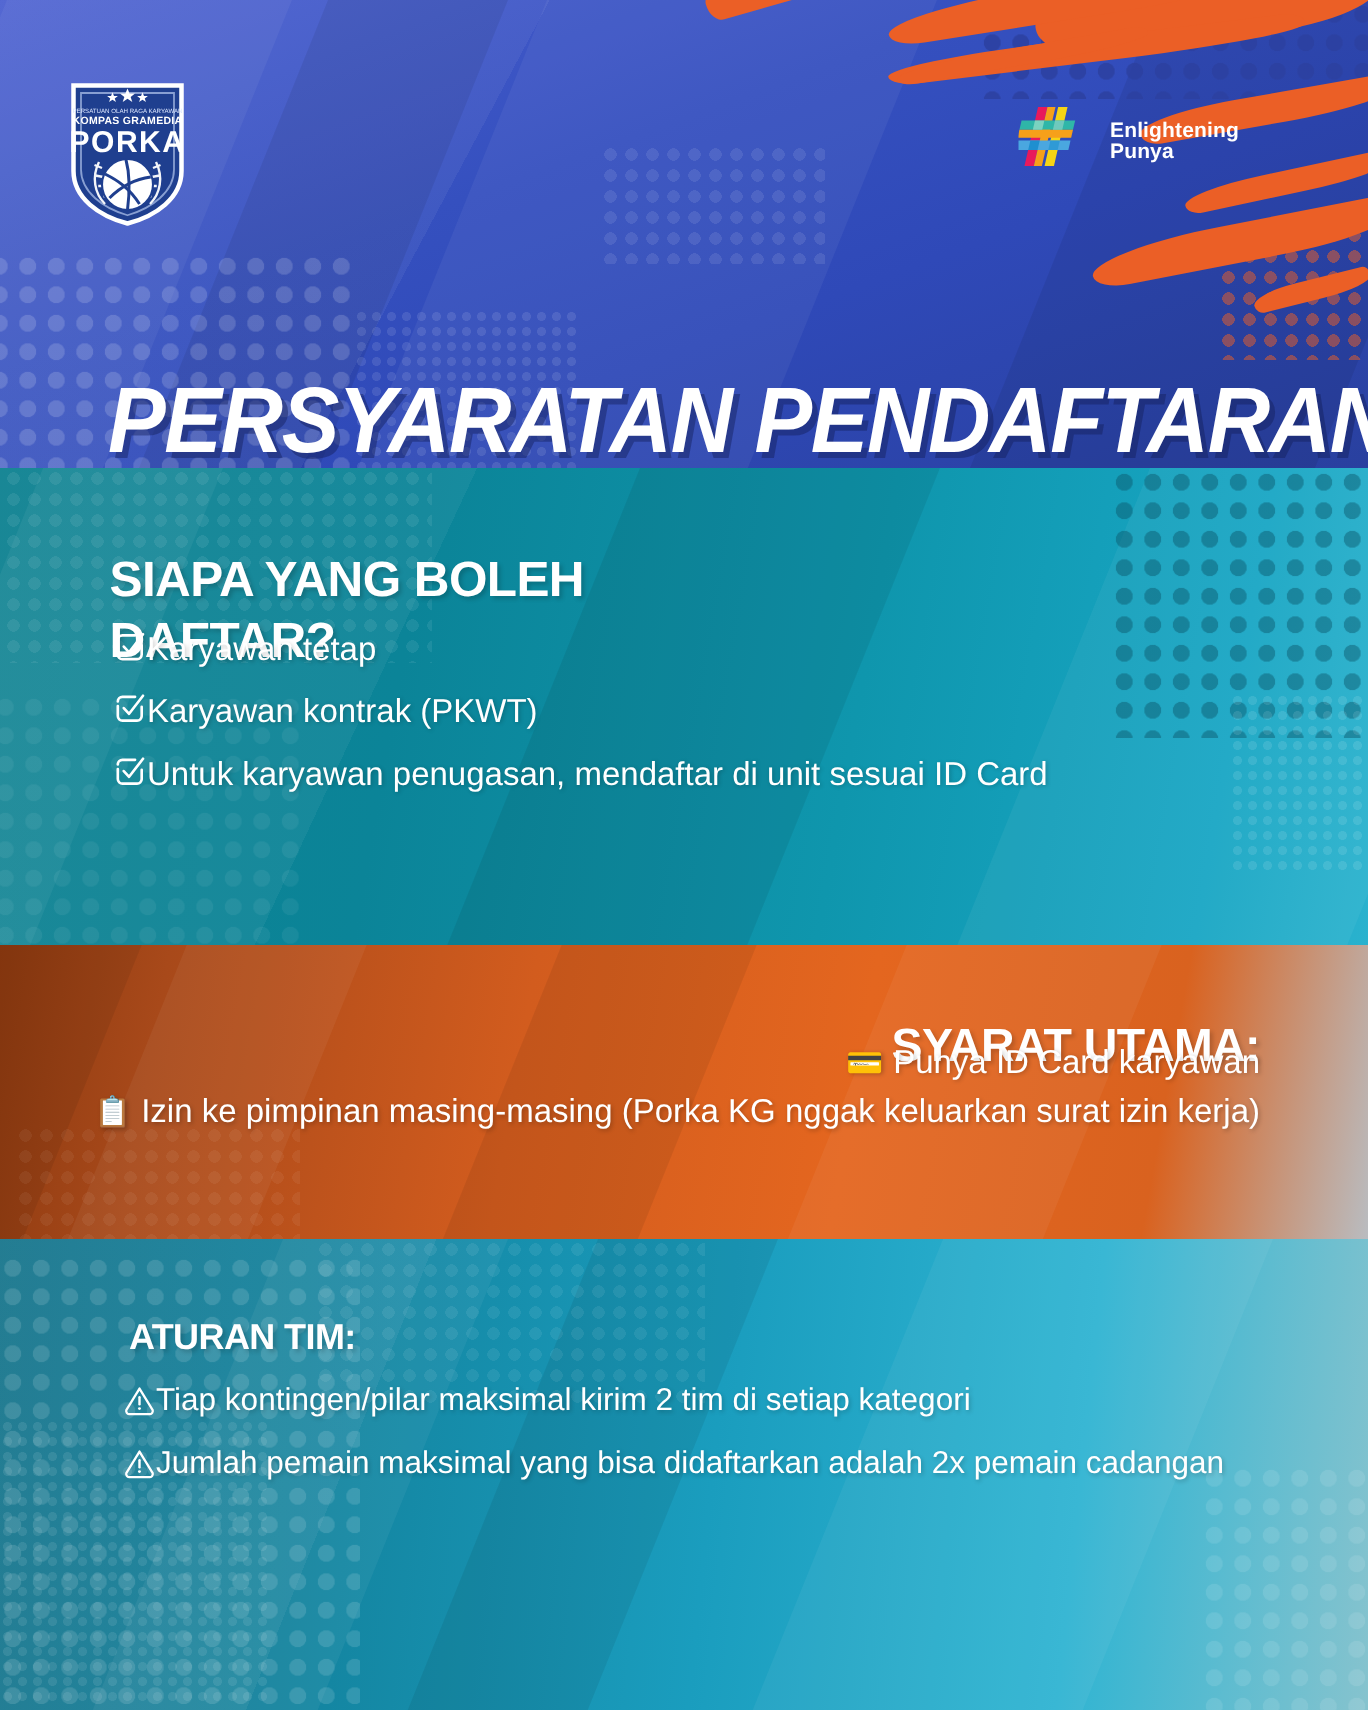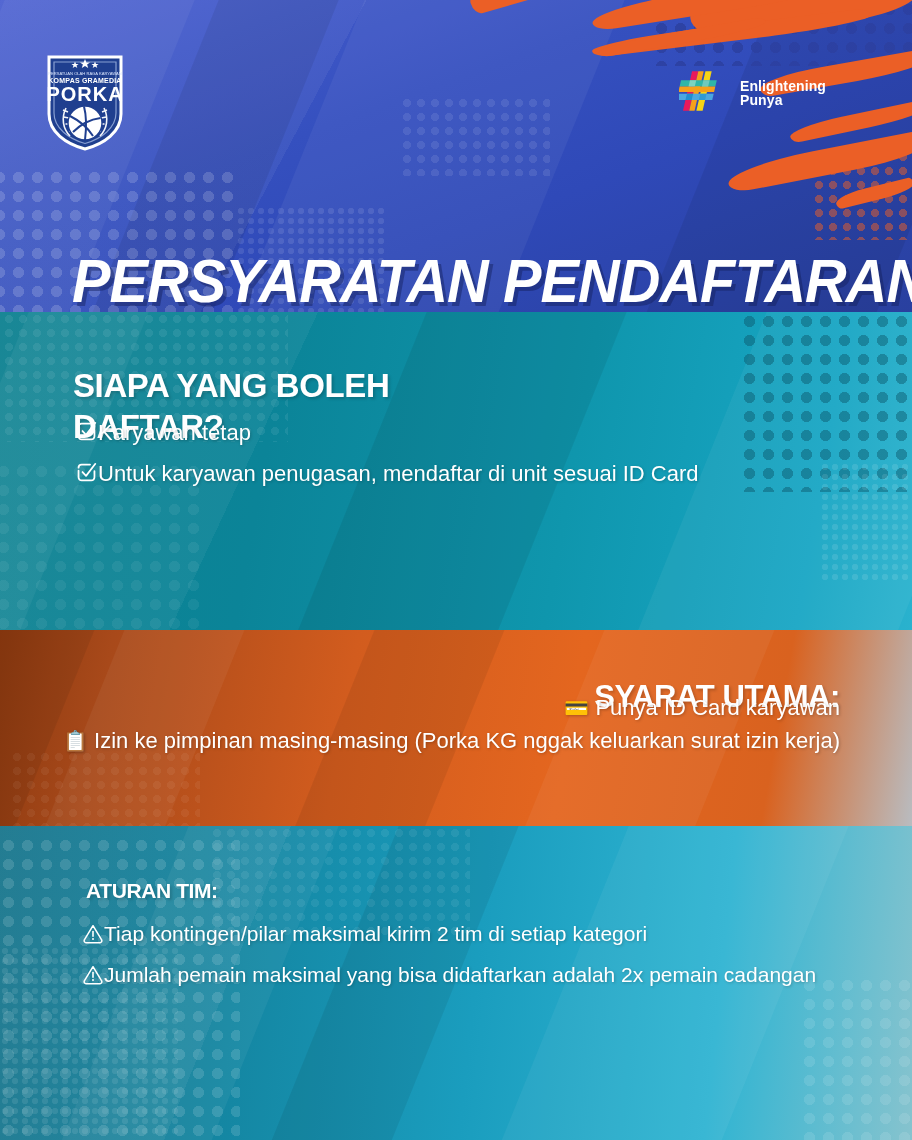--- a/index.html
+++ b/index.html
@@ -116,21 +116,21 @@
     left:0;top:692px;width:840px;text-align:right;
   }
   #list-main-req li{
     display:block;font-size:22px;line-height:1.42;margin-bottom:2px;
     color:#fff;text-shadow:1px 1px 3px rgba(0,0,0,.25);
   }
   .emoji{font-size:20px;margin-right:6px;}
 
   .sec3-head{
     position:absolute;left:86px;top:868px;
-    font-size:21px;line-height:1;margin-top:12px;
+    font-size:24px;line-height:1;margin-top:12px;
   }
   #list-team-rules{left:82px;top:920px;width:790px;}
   #list-team-rules li{margin-bottom:8px;font-size:21px;line-height:1.38;}
   #list-team-rules .ico{flex:0 0 auto;margin-top:3px;}
 </style>
 </head>
 <body>
 
 <div class="poster">
 
@@ -234,20 +234,29 @@
       </span>
       <span class="li-text">Karyawan tetap</span>
     </li>
     <li>
       <span class="ico">
         <svg viewBox="0 0 26 26" width="23" height="23" aria-hidden="true">
           <path d="M4 7.5 A3.5 3.5 0 0 1 7.5 4 H17 M22 11.5 V18.5 A3.5 3.5 0 0 1 18.5 22 H7.5 A3.5 3.5 0 0 1 4 18.5 V11" fill="none" stroke="#ffffff" stroke-width="2" stroke-linecap="round"></path>
           <path d="M8.5 12.5 L12.5 16.8 L23 3.2" fill="none" stroke="#ffffff" stroke-width="2" stroke-linecap="round" stroke-linejoin="round"></path>
         </svg>
       </span>
+      <span class="li-text">Karyawan kontrak (PKWT)</span>
+    </li>
+    <li>
+      <span class="ico">
+        <svg viewBox="0 0 26 26" width="23" height="23" aria-hidden="true">
+          <path d="M4 7.5 A3.5 3.5 0 0 1 7.5 4 H17 M22 11.5 V18.5 A3.5 3.5 0 0 1 18.5 22 H7.5 A3.5 3.5 0 0 1 4 18.5 V11" fill="none" stroke="#ffffff" stroke-width="2" stroke-linecap="round"></path>
+          <path d="M8.5 12.5 L12.5 16.8 L23 3.2" fill="none" stroke="#ffffff" stroke-width="2" stroke-linecap="round" stroke-linejoin="round"></path>
+        </svg>
+      </span>
       <span class="li-text">Untuk karyawan penugasan, mendaftar di unit sesuai ID Card</span>
     </li>
   </ul>
 
   <div class="band-orange">
     <div class="facet" style="left:80px;top:-40px;width:120px;height:300px;"></div>
     <div class="facet dk" style="left:330px;top:-40px;width:130px;height:300px;"></div>
     <div class="facet" style="left:560px;top:-40px;width:170px;height:300px;"></div>
     <div class="facet dk" style="left:-60px;top:-40px;width:110px;height:300px;"></div>
 

